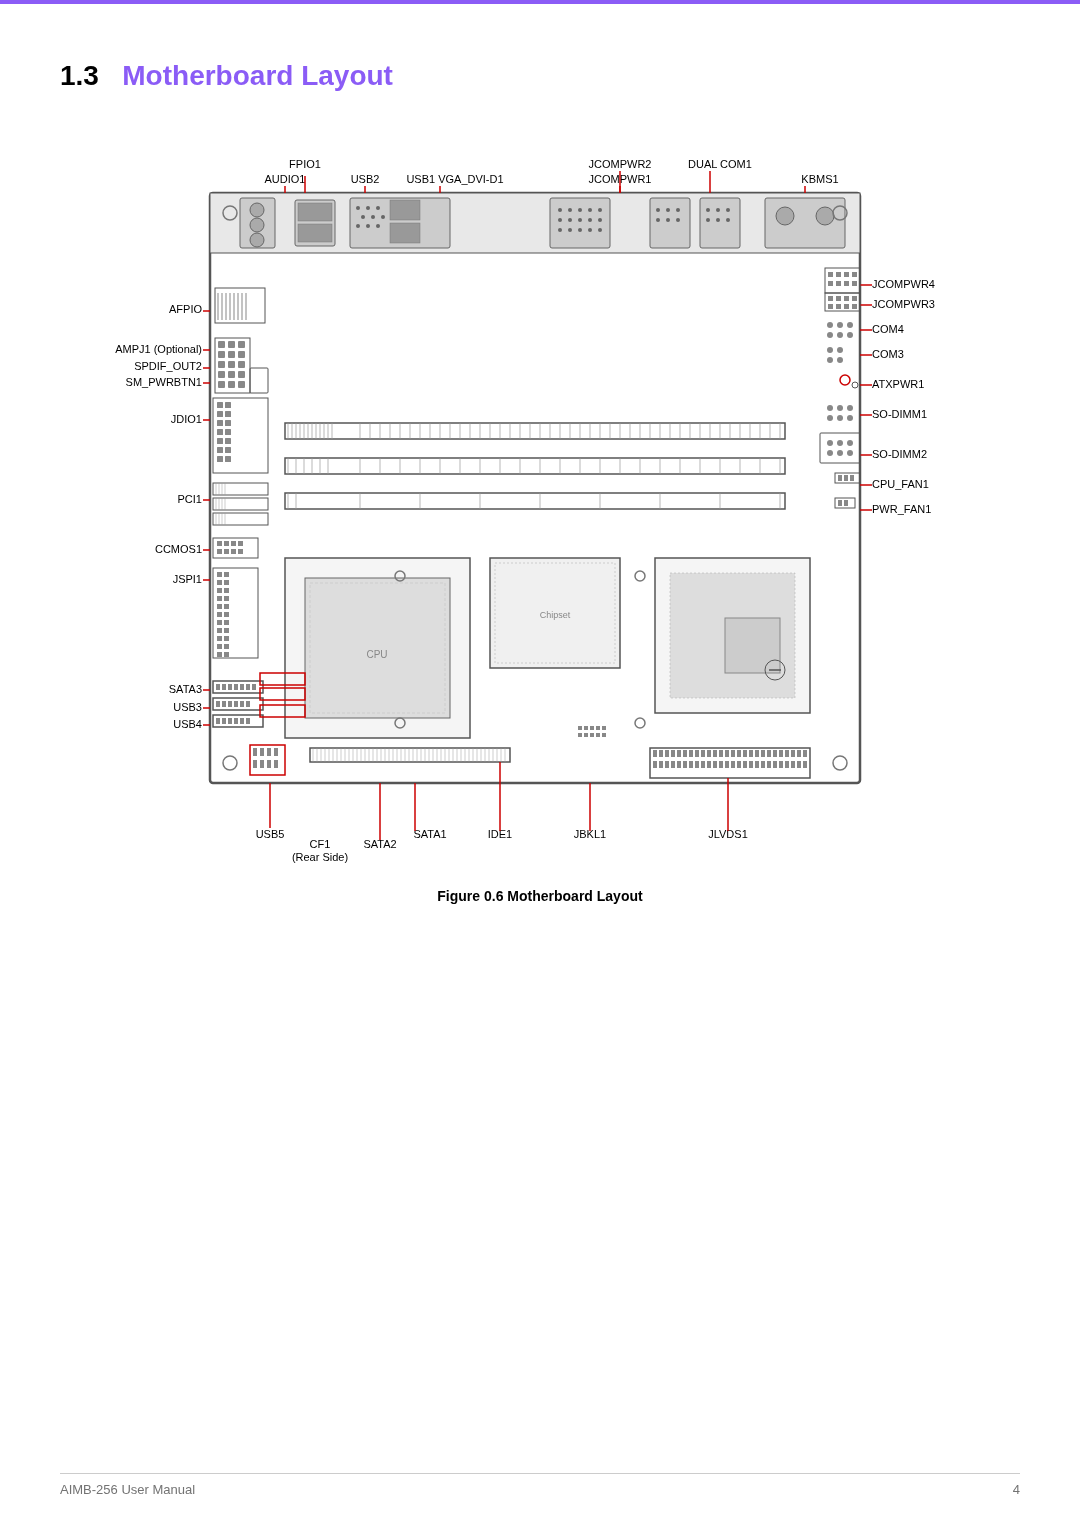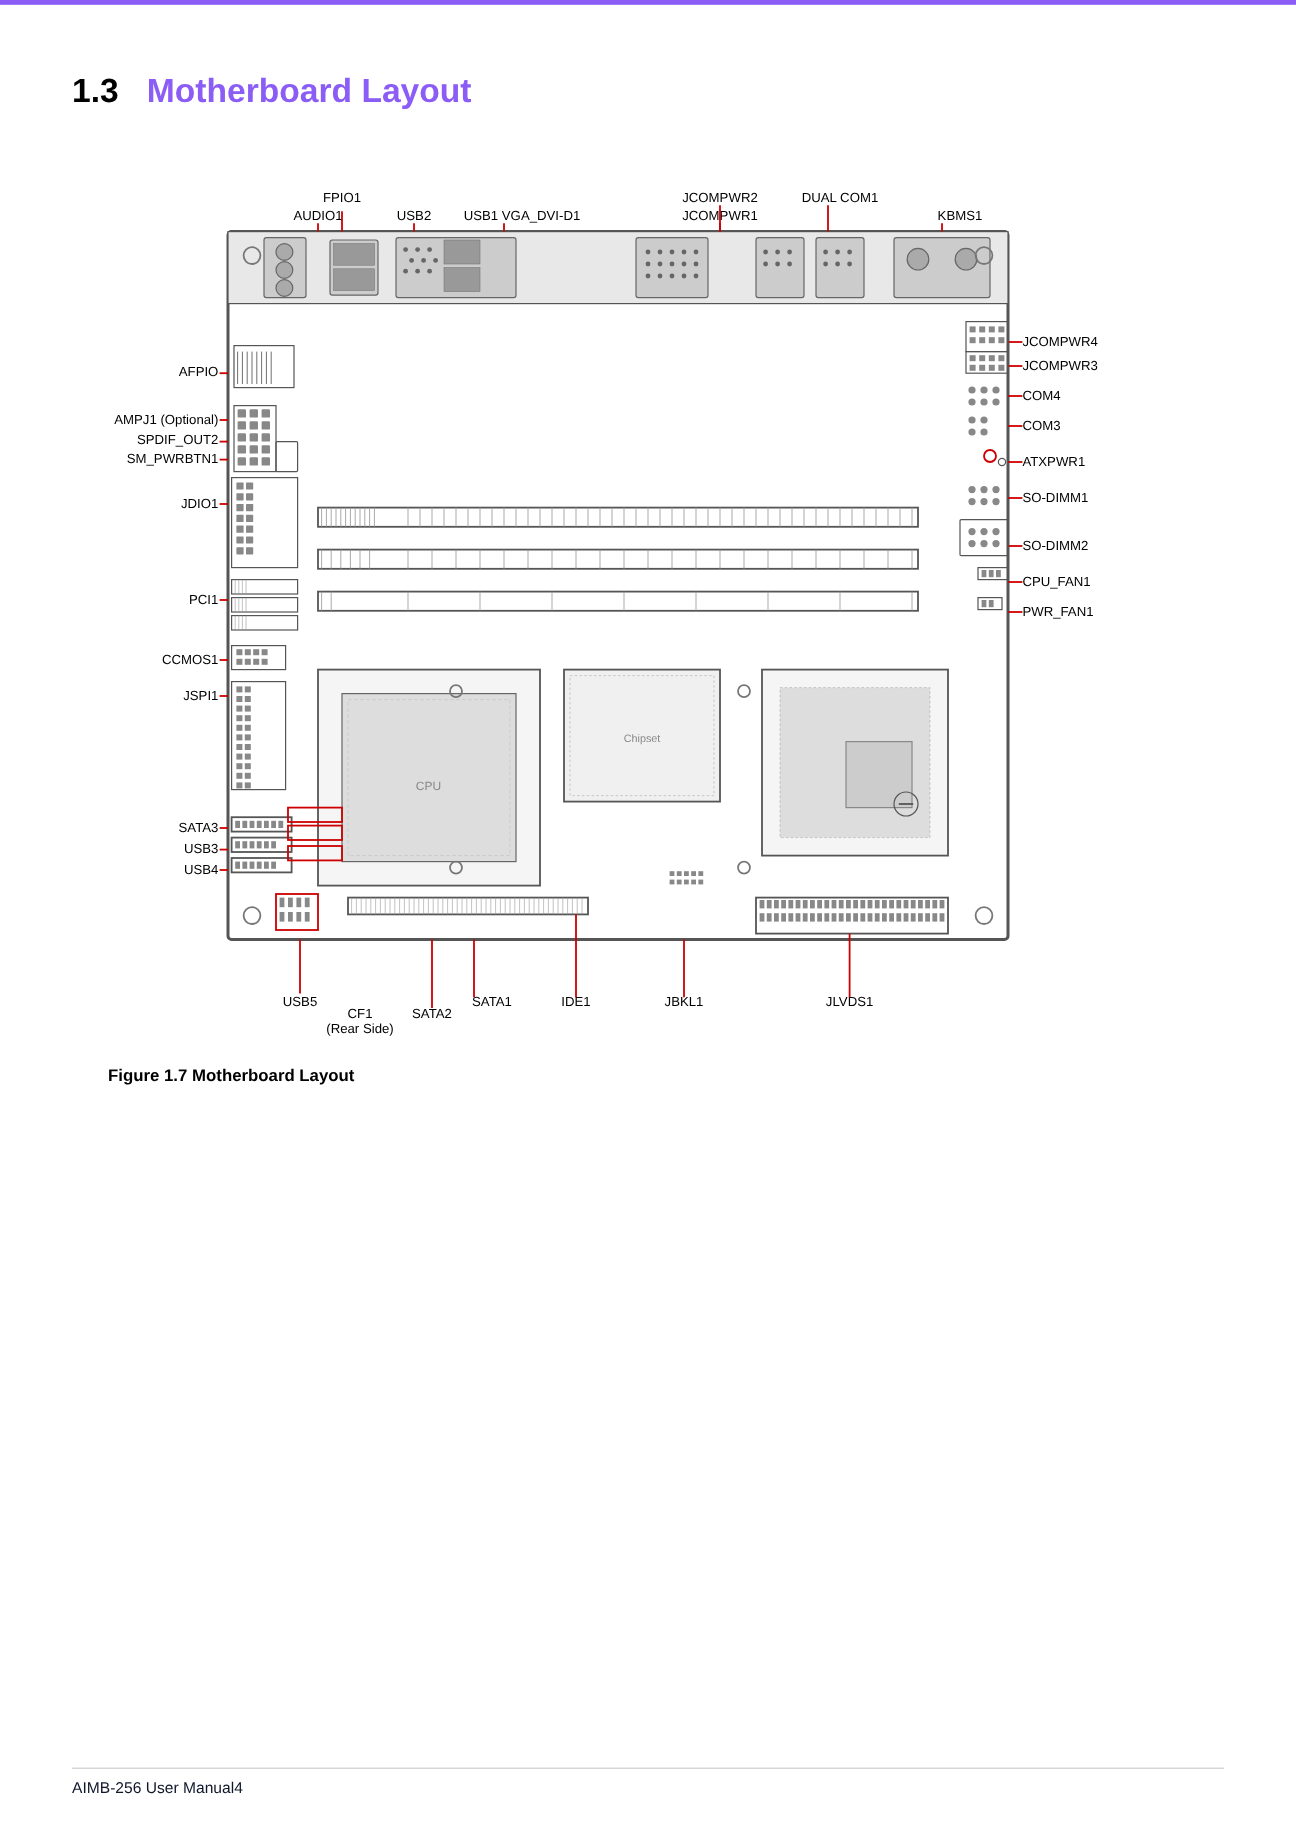--- a/index.html
+++ b/index.html
@@ -22,40 +22,40 @@
       padding: 40px 60px 40px 60px;
     }
     .section-number {
       color: #000;
       font-size: 28px;
       font-weight: bold;
     }
     .diagram-container {
       display: flex;
       flex-direction: column;
-      align-items: flex-start;
+      align-items: center;
       margin: 10px auto;
       position: relative;
       width: 900px;
     }
     .figure-caption {
       font-weight: bold;
       font-size: 14px;
       text-align: center;
       margin-top: 10px;
     }
     .footer {
       position: absolute;
       bottom: 30px;
       left: 60px;
       right: 60px;
       display: flex;
-      justify-content: flex-start;
+      justify-content: space-between;
       font-size: 13px;
-      color: #0f172a;
+      color: #737373;
       border-top: 1px solid #ccc;
       padding-top: 8px;
     }
 
     
     .board-svg {
       width: 860px;
       height: 750px;
     }
   </style>
@@ -748,20 +748,20 @@
           <rect x="150" y="620" width="4" height="8"></rect>
         <rect x="157" y="620" width="4" height="8"></rect> 
           <rect x="164" y="620" width="4" height="8"></rect>
         <rect x="143" y="632" width="4" height="8"></rect> 
           <rect x="150" y="632" width="4" height="8"></rect>
         <rect x="157" y="632" width="4" height="8"></rect> 
           <rect x="164" y="632" width="4" height="8"></rect>
       </g>
     </svg>
 
-    <p class="figure-caption">Figure 1.7 Motherboard Layout</p>
+    <p class="figure-caption">Figure 0.6 Motherboard Layout</p>
   </div>
 </div>
 
 <div class="footer">
   <span>AIMB-256 User Manual</span>
   <span>4</span>
 </div>
 
 </body></html>

